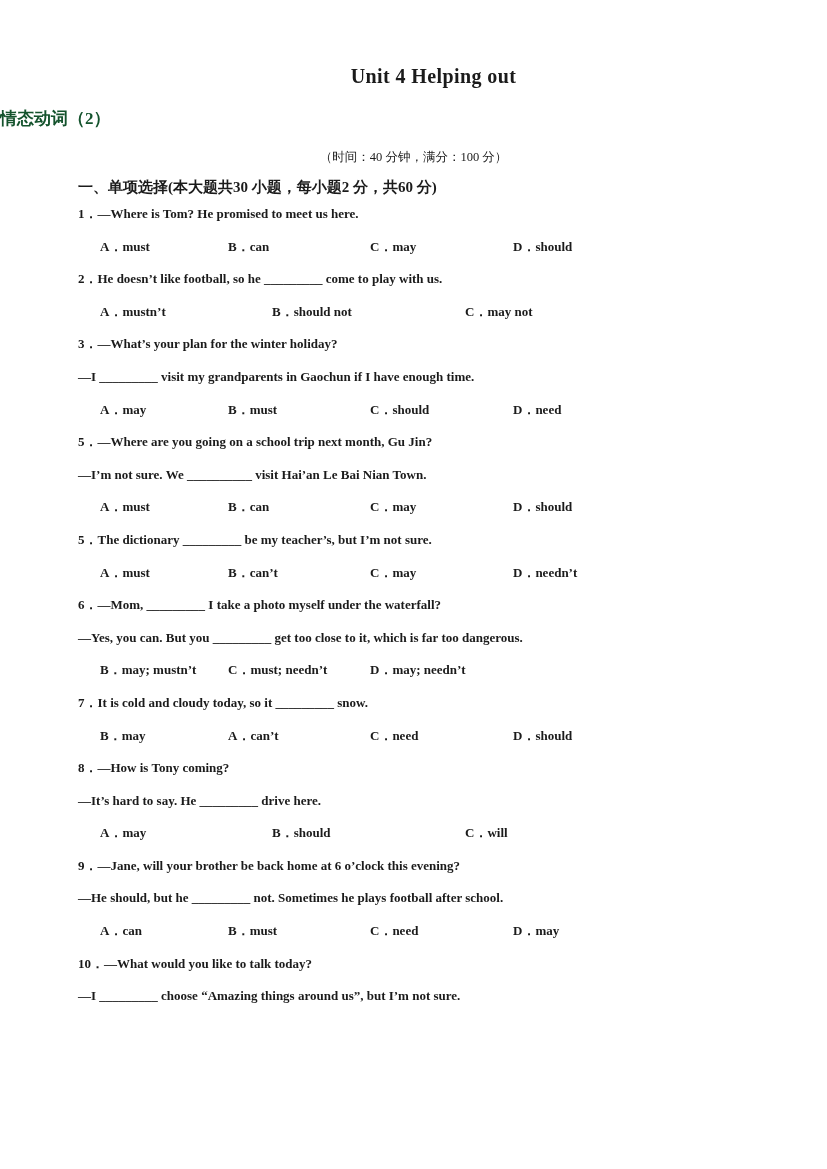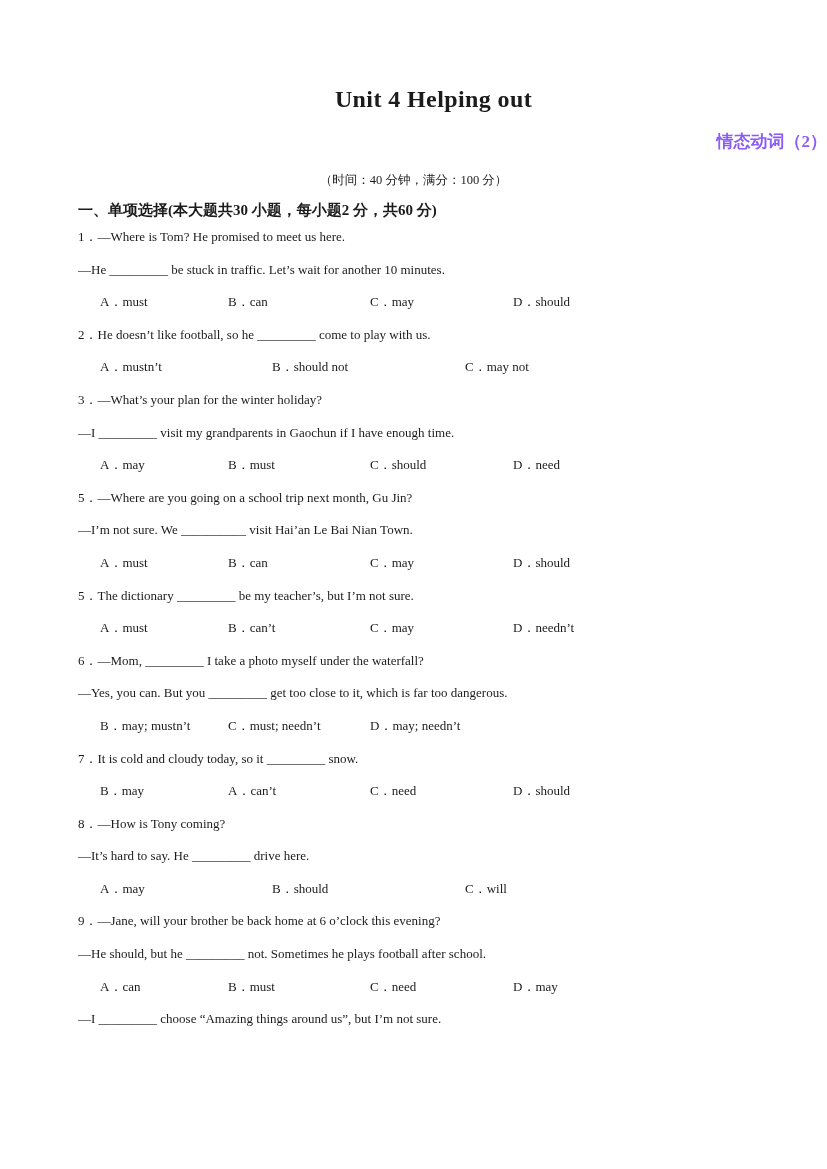--- a/index.html
+++ b/index.html
@@ -7,55 +7,56 @@
     position: relative;
     width: 827px;
     height: 1169px;
     margin: 0 auto;
     background: #ffffff;
     overflow: hidden;
     font-family: "Liberation Serif", serif;
     color: #1b1b1b;
   }
   .doc-title {
-    margin-top: 86px;
+    margin-top: 63px;
     height: 26px;
     line-height: 26px;
     text-align: center;
-    font-size: 24px;
+    font-size: 20px;
     font-weight: 700;
     letter-spacing: 0.4px;
     padding-left: 40px;
   }
   .doc-subtitle {
     margin-top: 18px;
     height: 24px;
     line-height: 24px;
-    text-align: right;
+    text-align: left;
     font-size: 17px;
     font-weight: 700;
-    color: #8b5cf6;
+    color: #14532d;
   }
   .doc-meta {
     margin-top: 18px;
     height: 17px;
     line-height: 17px;
     text-align: center;
     font-size: 12.5px;
   }
   .section-heading {
     margin-top: 10px;
     padding: 0 60px 0 78px;
     height: 22px;
     line-height: 22px;
     font-size: 15px;
     font-weight: 700;
   }
   .questions {
     padding: 0 50px 0 78px;
+    font-weight: bold;
   }
   .line {
     line-height: 32.6px;
     font-size: 13px;
     white-space: pre-wrap;
   }
   .options {
     display: flex;
     padding-left: 22px;
   }
@@ -69,21 +70,20 @@
 </head>
 <body>
 
 <div class="page">
   <div class="doc-title">Unit 4 Helping out</div>
   <div class="doc-subtitle">情态动词（2）</div>
   <div class="doc-meta">（时间：40 分钟，满分：100 分）</div>
   <div class="section-heading">一、单项选择(本大题共30 小题，每小题2 分，共60 分)</div>
   <div class="questions">
       <div class="line">1．—Where is Tom? He promised to meet us here.</div>
-      <div class="line">—He _________ be stuck in traffic. Let’s wait for another 10 minutes.</div>
       <div class="line options cols4"><span>A．must</span><span>B．can</span><span>C．may</span><span>D．should</span></div>
       <div class="line">2．He doesn’t like football, so he _________ come to play with us.</div>
       <div class="line options cols3"><span>A．mustn’t</span><span>B．should not</span><span>C．may not</span></div>
       <div class="line">3．—What’s your plan for the winter holiday?</div>
       <div class="line">—I _________ visit my grandparents in Gaochun if I have enough time.</div>
       <div class="line options cols4"><span>A．may</span><span>B．must</span><span>C．should</span><span>D．need</span></div>
       <div class="line">5．—Where are you going on a school trip next month, Gu Jin?</div>
       <div class="line">—I’m not sure. We __________ visit Hai’an Le Bai Nian Town.</div>
       <div class="line options cols4"><span>A．must</span><span>B．can</span><span>C．may</span><span>D．should</span></div>
       <div class="line">5．The dictionary _________ be my teacher’s, but I’m not sure.</div>
@@ -92,15 +92,16 @@
       <div class="line">—Yes, you can. But you _________ get too close to it, which is far too dangerous.</div>
       <div class="line options cols4"><span>B．may; mustn’t</span><span>C．must; needn’t</span><span>D．may; needn’t</span></div>
       <div class="line">7．It is cold and cloudy today, so it _________ snow.</div>
       <div class="line options cols4"><span>B．may</span><span>A．can’t</span><span>C．need</span><span>D．should</span></div>
       <div class="line">8．—How is Tony coming?</div>
       <div class="line">—It’s hard to say. He _________ drive here.</div>
       <div class="line options cols3"><span>A．may</span><span>B．should</span><span>C．will</span></div>
       <div class="line">9．—Jane, will your brother be back home at 6 o’clock this evening?</div>
       <div class="line">—He should, but he _________ not. Sometimes he plays football after school.</div>
       <div class="line options cols4"><span>A．can</span><span>B．must</span><span>C．need</span><span>D．may</span></div>
+      <div class="line">10．—What would you like to talk today?</div>
       <div class="line">—I _________ choose “Amazing things around us”, but I’m not sure.</div>
     </div>
 </div>
 
 </body></html>

